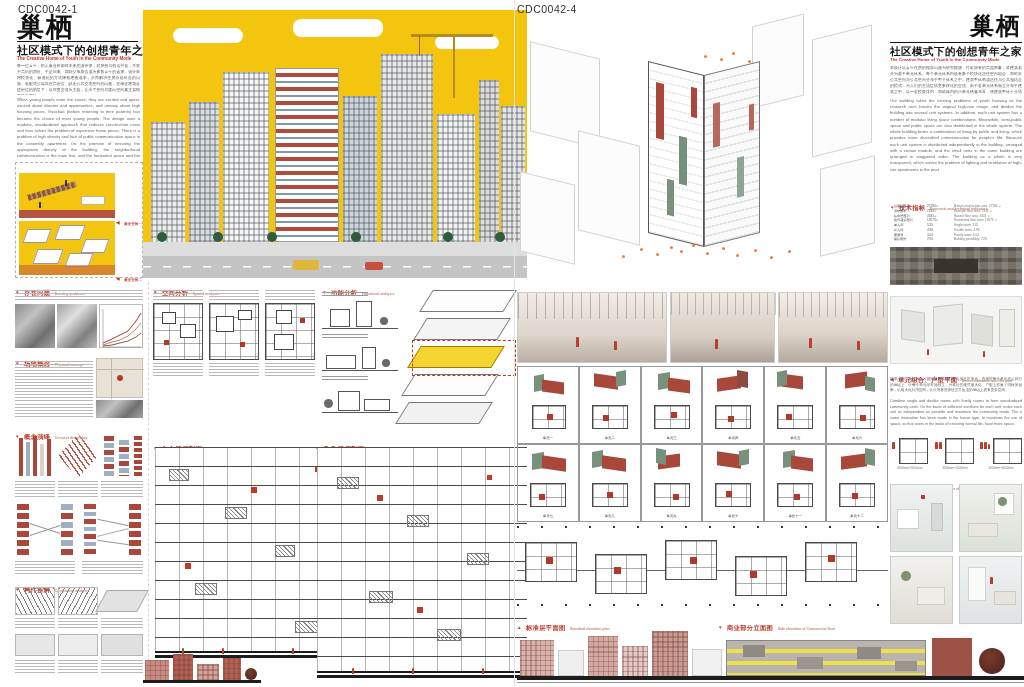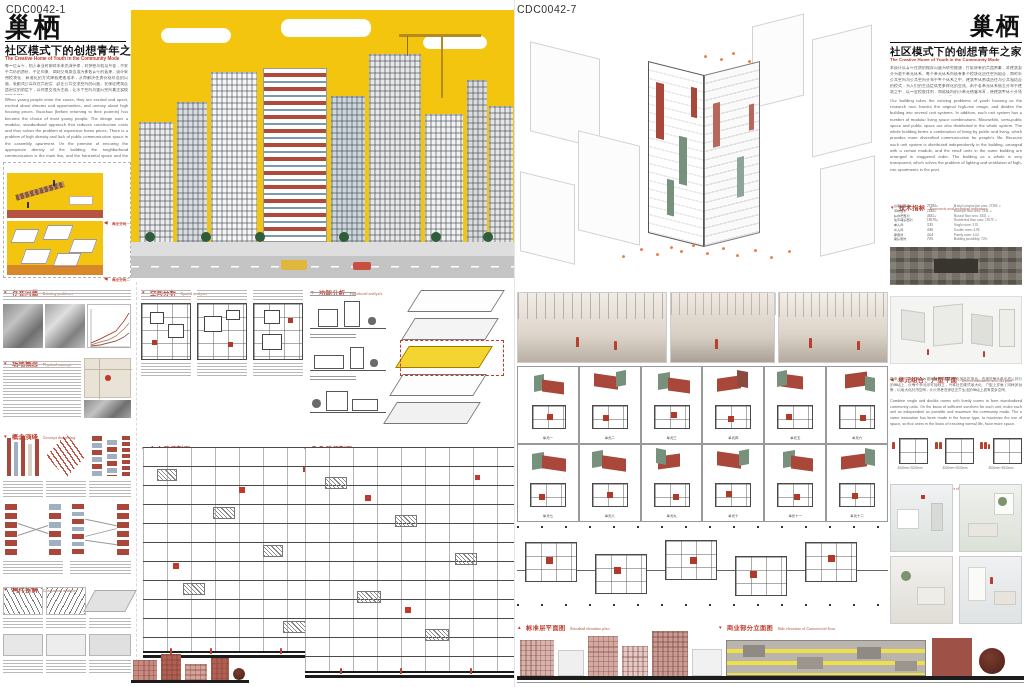--- a/index.html
+++ b/index.html
@@ -49,21 +49,21 @@
   .tbl .r{display:flex}
   .tbl .c1{width:33px;color:#444}
   .tbl .c2{width:27px}
   .tbl .c3{flex:1;color:#777}
 </style>
 </head>
 <body>
 
 <div id="root">
 
-  <section class="abs" style="left:0;top:0;width:514px;height:596px">
+  <section class="abs" style="left:12px;top:0;width:514px;height:596px">
 
     <div class="abs code" style="left:6px;top:3px">CDC0042-1</div>
     <div class="abs btitle" style="left:5px;top:14px">巢栖</div>
     <div class="abs rule" style="left:5px;top:41px;width:121px"></div>
     <div class="abs subcn" style="left:5px;top:43px">社区模式下的创想青年之家</div>
     <div class="abs suben" style="left:5px;top:56px">The Creative Home of Youth in the Community Mode</div>
     <div class="abs paracn" style="left:5px;top:63px;width:123px;height:32px;overflow:hidden">每一位青年，初入事业时都对未来充满憧憬，对梦想与机遇兴奋，不安于高昂的房价。于是归巢、回到父母身边成为多数青年的选择。设计采用模块化、标准化的方式降低建造成本，从而解决住房价格昂贵的问题。装配式公寓存在高密度、缺乏公共交流空间的问题。在保证建筑合适密度的前提下，以邻里交流为主线，让水平空间与竖向空间真正实现零距离接触。</div>
     <div class="abs para" style="left:5px;top:97px;width:123px;height:62px;overflow:hidden">When young people enter the cause, they are excited and upset, excited about dreams and opportunities, and uneasy about high housing prices. Guochao (before returning to their parents) has become the choice of most young people. The design uses a modular, standardized approach that reduces construction costs and thus solves the problem of expensive home prices. There is a problem of high density and lack of public communication space in the assembly apartment. On the premise of ensuring the appropriate density of the building, the neighborhood communication is the main line, and the horizontal space and the vertical space are really in zero contact.</div>
 
     <div class="abs" style="left:3px;top:162px;width:128px;height:116px;border:1px dashed #b3b3b3">
@@ -318,21 +318,21 @@
       <div class="abs elev" style="left:80px;top:6px;width:18px;height:22px;background-color:#B55F52"></div>
       <div class="abs rtree" style="left:102px;top:16px;width:12px;height:12px"></div>
       <div class="abs ground" style="left:0;top:28px;width:118px;height:2.5px"></div>
     </div>
   </section>
 
   <div class="abs" style="left:514px;top:0;width:0;height:687px;border-left:1px solid #e4e4e4"></div>
 
   <section class="abs" style="left:515px;top:0;width:509px;height:687px">
 
-    <div class="abs code" style="left:2px;top:3px">CDC0042-7</div>
+    <div class="abs code" style="left:2px;top:3px">CDC0042-4</div>
 
     <div class="abs" style="left:5px;top:10px;width:368px;height:278px">
       <div class="abs ctx" style="left:10px;top:40px;width:70px;height:90px;transform:skewY(14deg)"></div>
       <div class="abs ctx" style="left:58px;top:128px;width:62px;height:100px;transform:skewY(14deg)"></div>
       <div class="abs ctx" style="left:0;top:168px;width:55px;height:80px;transform:skewY(14deg)"></div>
       <div class="abs ctx" style="left:232px;top:10px;width:52px;height:82px;transform:skewY(-14deg)"></div>
       <div class="abs ctx" style="left:292px;top:22px;width:60px;height:118px;transform:skewY(-14deg)"></div>
       <div class="abs ctx" style="left:300px;top:152px;width:55px;height:88px;transform:skewY(-14deg)"></div>
       <div class="abs" style="left:128px;top:58px;width:56px;height:172px;border:1px solid #555;transform:skewY(14deg);background:repeating-linear-gradient(to bottom,#ffffff 0 7px,#ececec 7px 8.5px)">
         <div class="abs" style="left:7px;top:18px;width:8px;height:56px;background:#A8473A"></div>

